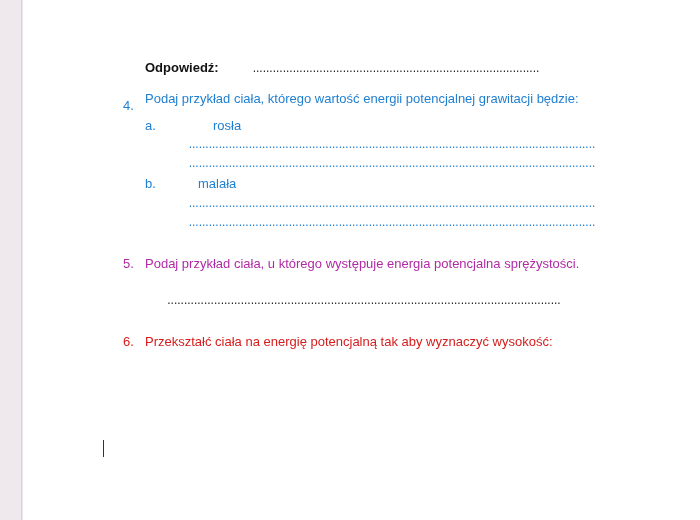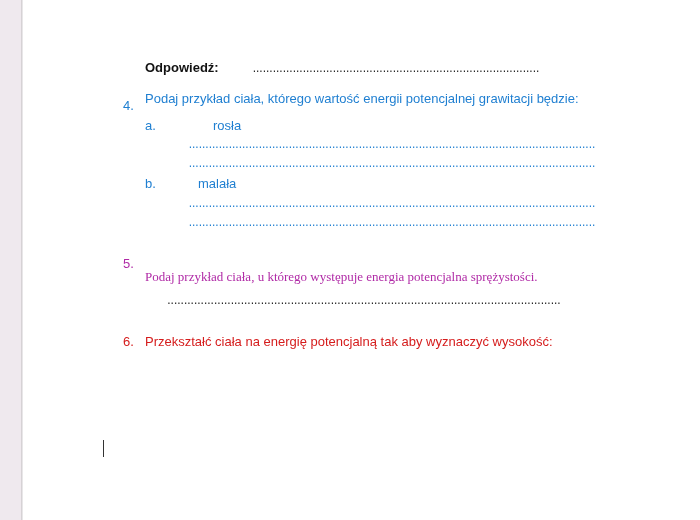--- a/index.html
+++ b/index.html
@@ -47,19 +47,19 @@
 <div class="line blue" style="left:165px; top:118px;margin-left:48px;">rosła</div>
 <div class="line blue dots" style="left:165px; top:136px; width:454px;">..........................................................................................................................</div>
 <div class="line blue dots" style="left:165px; top:155px; width:454px;">..........................................................................................................................</div>
 
 <div class="line blue" style="left:145px; top:176px;">b.</div>
 <div class="line blue" style="left:167px; top:176px;margin-left:31px;">malała</div>
 <div class="line blue dots" style="left:165px; top:195px; width:454px;">..........................................................................................................................</div>
 <div class="line blue dots" style="left:165px; top:214px; width:454px;">..........................................................................................................................</div>
 
 <div class="line purple" style="left:123px; top:256px;">5.</div>
-<div class="line purple" style="left:145px; top:269px;font-family:Liberation Serif, serif;">Podaj przykład ciała, u którego występuje energia potencjalna sprężystości.</div>
+<div class="line purple" style="left:145px; top:256px;">Podaj przykład ciała, u którego występuje energia potencjalna sprężystości.</div>
 <div class="line dark dots" style="left:145px; top:292px; width:438px;">......................................................................................................................</div>
 
 <div class="line red" style="left:123px; top:334px;">6.</div>
 <div class="line red" style="left:145px; top:334px;">Przekształć ciała na energię potencjalną tak aby wyznaczyć wysokość:</div>
 
 <div class="cursor"></div>
 
 </body></html>

